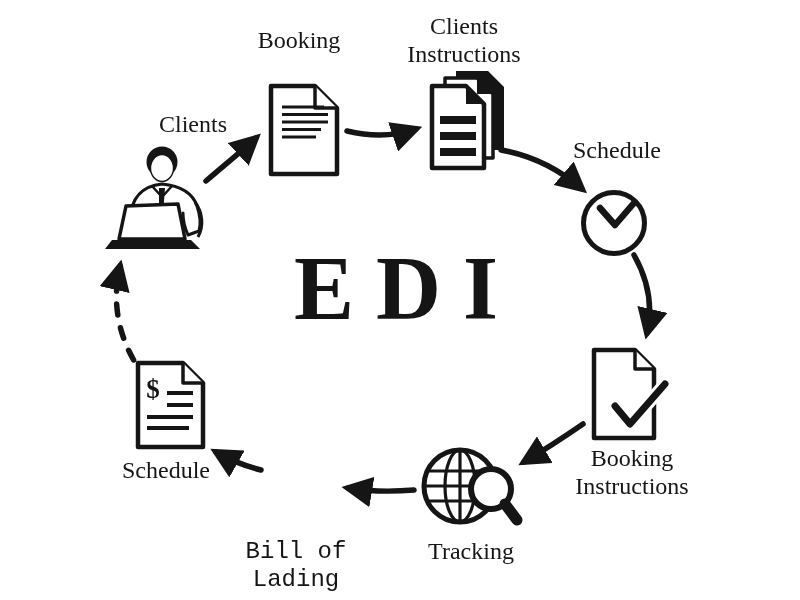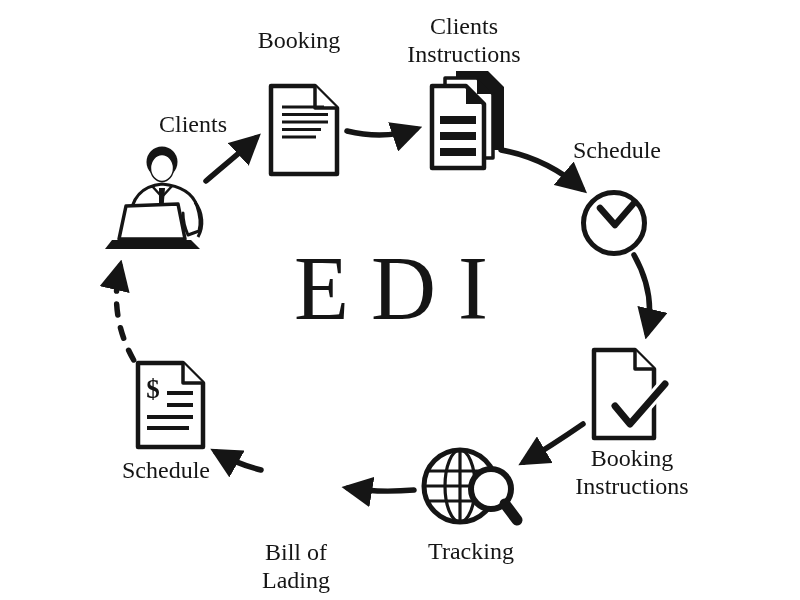--- a/index.html
+++ b/index.html
@@ -9,21 +9,21 @@
   }
   .arrows{position:absolute;left:0;top:0;width:800px;height:600px;}
   .icon{position:absolute;}
   .label{
     position:absolute;transform:translateX(-50%);text-align:center;
     font-size:24px;line-height:28px;white-space:nowrap;color:#151515;
   }
   .label span{display:block;}
   .edi-title{
     position:absolute;left:294px;top:243px;
-    font-size:90px;line-height:92px;font-weight:normal;
+    font-size:90px;line-height:92px;font-weight:bold;
     letter-spacing:22px;color:#151515;white-space:nowrap;
   }
   svg{display:block;}
 </style>
 </head>
 <body>
 
 <div class="canvas">
 
   <svg class="arrows" viewBox="0 0 800 600">
@@ -145,21 +145,21 @@
 
   <div class="label" style="left:617px;top:136px;">Schedule</div>
 
   <div class="label" style="left:632px;top:444px;">
     <span>Booking</span>
     <span>Instructions</span>
   </div>
 
   <div class="label" style="left:471px;top:537px;">Tracking</div>
 
-  <div class="label" style="left:296px;top:538px;">
+  <div class="label" style="left:296px;top:538px;font-family:Liberation Mono, monospace;">
     <span>Bill of</span>
     <span>Lading</span>
   </div>
 
   <div class="label" style="left:166px;top:456px;">Schedule</div>
 
   <div class="edi-title">EDI</div>
 
 </div>
 

